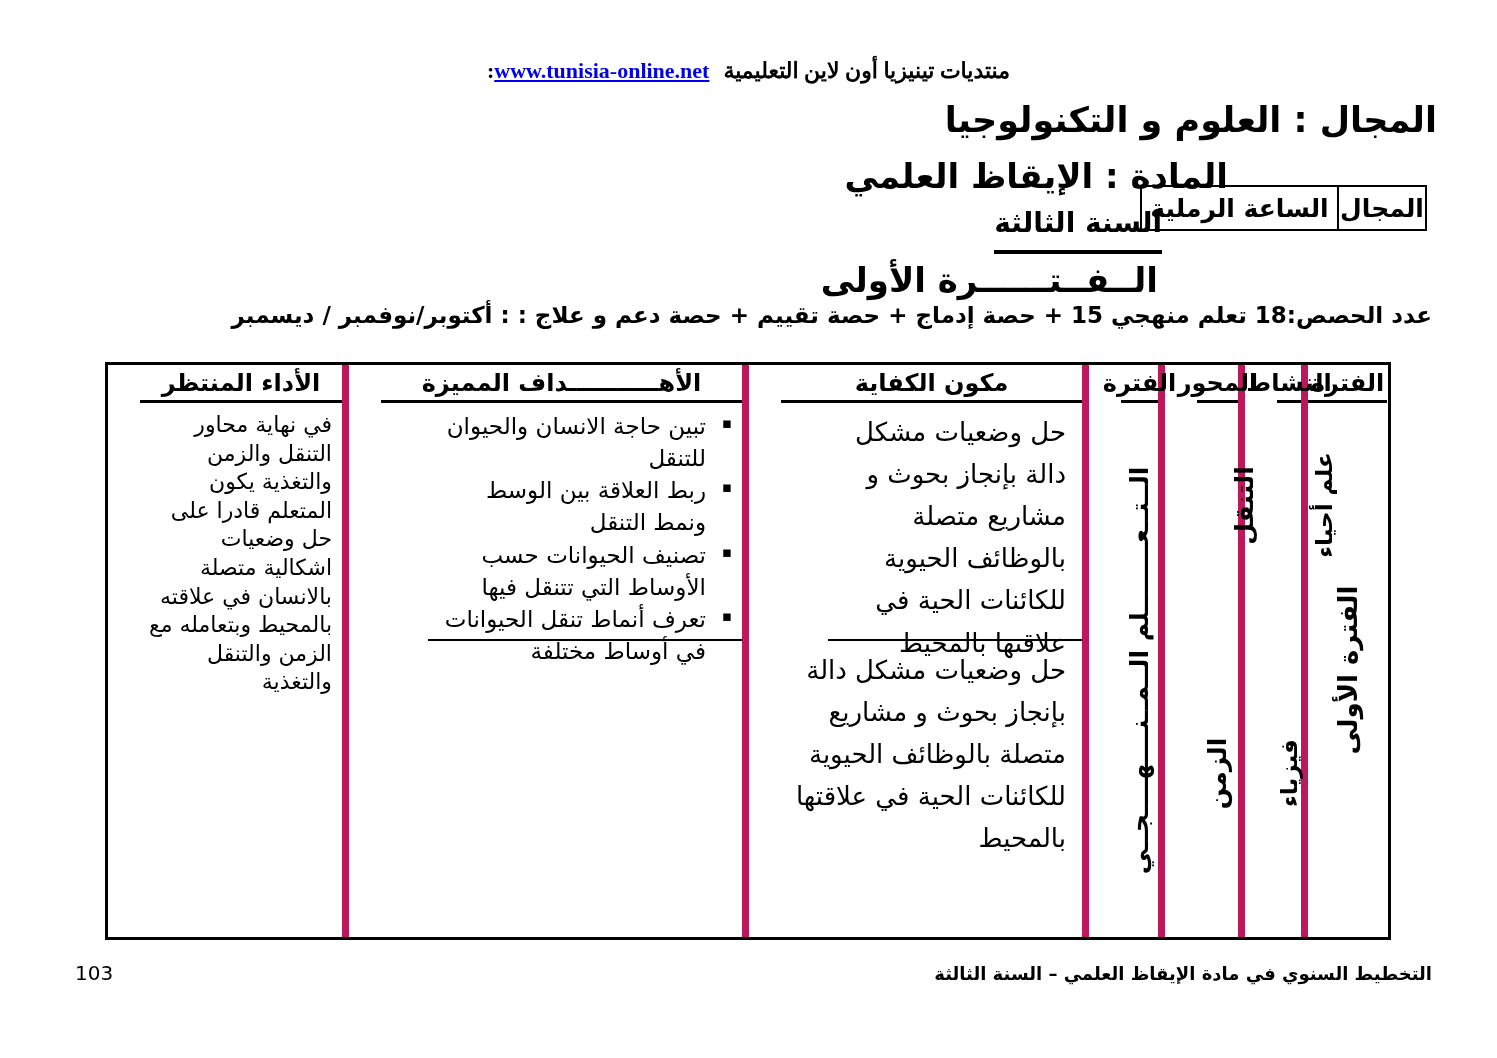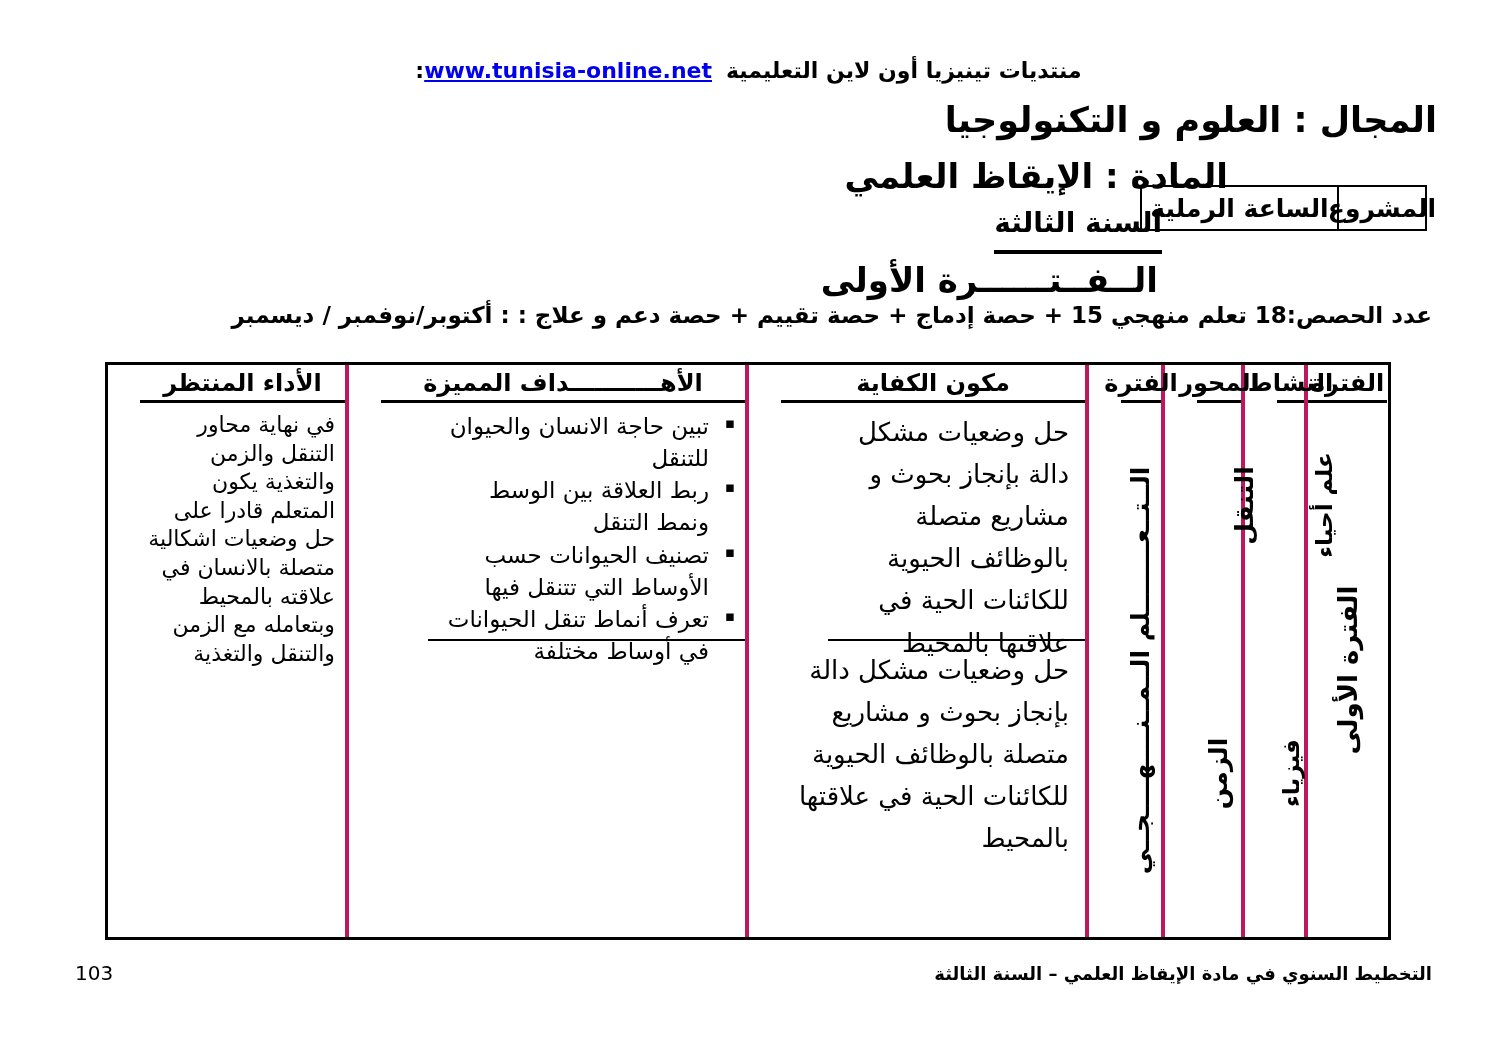--- a/index.html
+++ b/index.html
@@ -4,21 +4,21 @@
 <style>
   html,body{margin:0;padding:0;}
   body{
     width:1497px;height:1058px;position:relative;background:#ffffff;color:#000;
     font-family:"DejaVu Sans", sans-serif;overflow:hidden;
   }
   
   .toplink{
     position:absolute;top:58px;left:0;width:100%;
     display:flex;justify-content:center;align-items:baseline;gap:14px;
-    font-size:22px;font-weight:bold;direction:ltr;
+    font-size:22px;font-weight:bold;direction:ltr;font-family:Liberation Serif, serif;
   }
   .toplink .colon{color:#000;}
   .toplink a.url{color:#0000ee;text-decoration:underline;cursor:pointer;}
   
   .t{position:absolute;font-weight:bold;direction:rtl;white-space:nowrap;}
   .t1{top:100px;right:60px;font-size:35px;}
   .t2{top:156px;right:269px;font-size:34px;}
   .t3{top:206px;right:335px;font-size:28px;border-bottom:4px solid #000;padding-bottom:11px;}
   .t4{top:260px;right:339px;font-size:34px;}
   
@@ -34,21 +34,21 @@
   .sessions{
     position:absolute;top:302px;right:65px;width:1000px;direction:rtl;text-align:right;
     font-weight:bold;font-size:23px;white-space:nowrap;
   }
   
   .mtable{
     position:absolute;top:362px;left:105px;width:1286px;height:578px;
     border:3px solid #000;box-sizing:border-box;display:flex;direction:ltr;background:#fff;
   }
   .col{display:flex;flex-direction:column;box-sizing:border-box;flex:none;}
-  .col:not(:last-child){border-right:4px solid #be185d;padding-left:32px;}
+  .col:not(:last-child){border-right:7px solid #be185d;padding-left:32px;}
   .hcell{
     height:38px;flex:none;border-bottom:3px solid #000;box-sizing:border-box;
     display:flex;align-items:center;justify-content:center;
     font-weight:bold;font-size:24px;direction:rtl;white-space:nowrap;
   }
   .cbody{flex:1;display:flex;flex-direction:column;min-height:0;}
   .cell{box-sizing:border-box;}
   .cell.divided{border-bottom:2px solid #000;margin-left:47px;}
   .cell.grow{flex:1;border-radius:25px;}
   
@@ -80,21 +80,21 @@
   <span dir="ltr"><span class="colon">:</span><a class="url">www.tunisia-online.net</a></span>
   <span dir="rtl">منتديات تينيزيا أون لاين التعليمية</span>
 </div>
 
 <div class="t t1">المجال : العلوم و التكنولوجيا</div>
 <div class="t t2">المادة : الإيقاظ العلمي</div>
 <div class="t t3">السنة الثالثة</div>
 <div class="t t4">الــفــتــــــرة الأولى</div>
 
 <div class="minitable">
-  <div class="mcell right">المشروع</div>
+  <div class="mcell right">المجال</div>
   <div class="mcell left">الساعة الرملية</div>
 </div>
 
 <div class="sessions">عدد الحصص:18 تعلم منهجي 15 + حصة إدماج + حصة تقييم + حصة دعم و علاج : : أكتوبر/نوفمبر / ديسمبر</div>
 
 <div class="mtable">
 
   <div class="col" style="width:241px">
     <div class="hcell">الأداء المنتظر</div>
     <div class="cbody">

